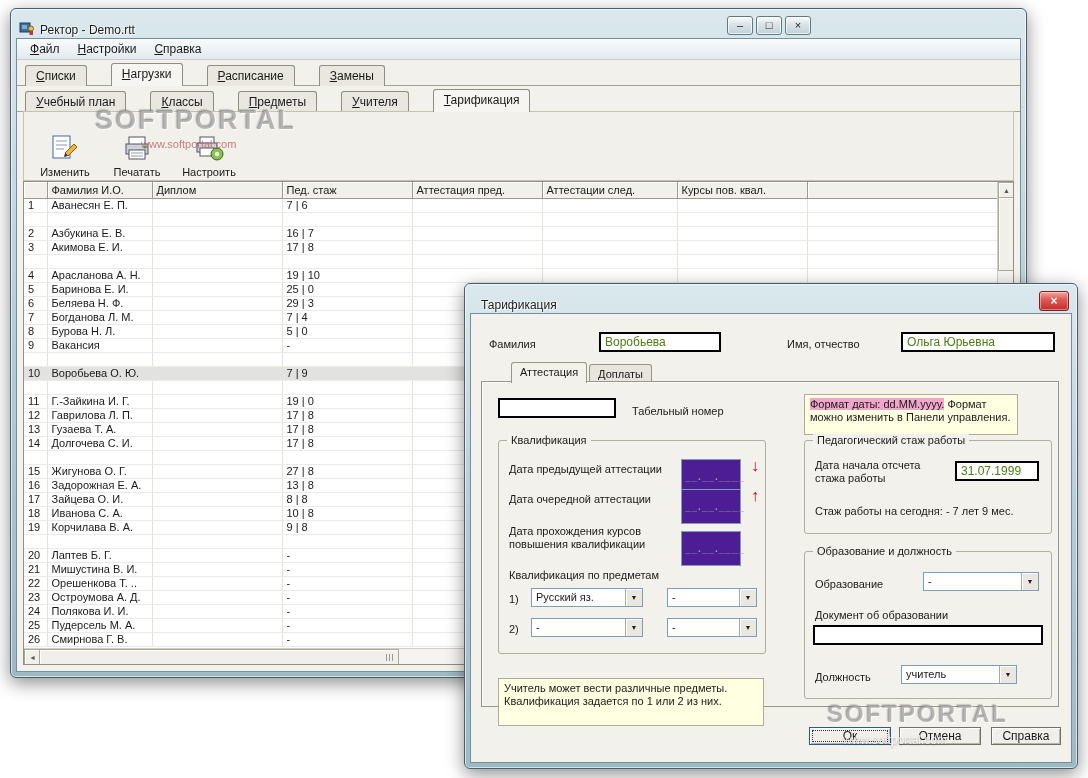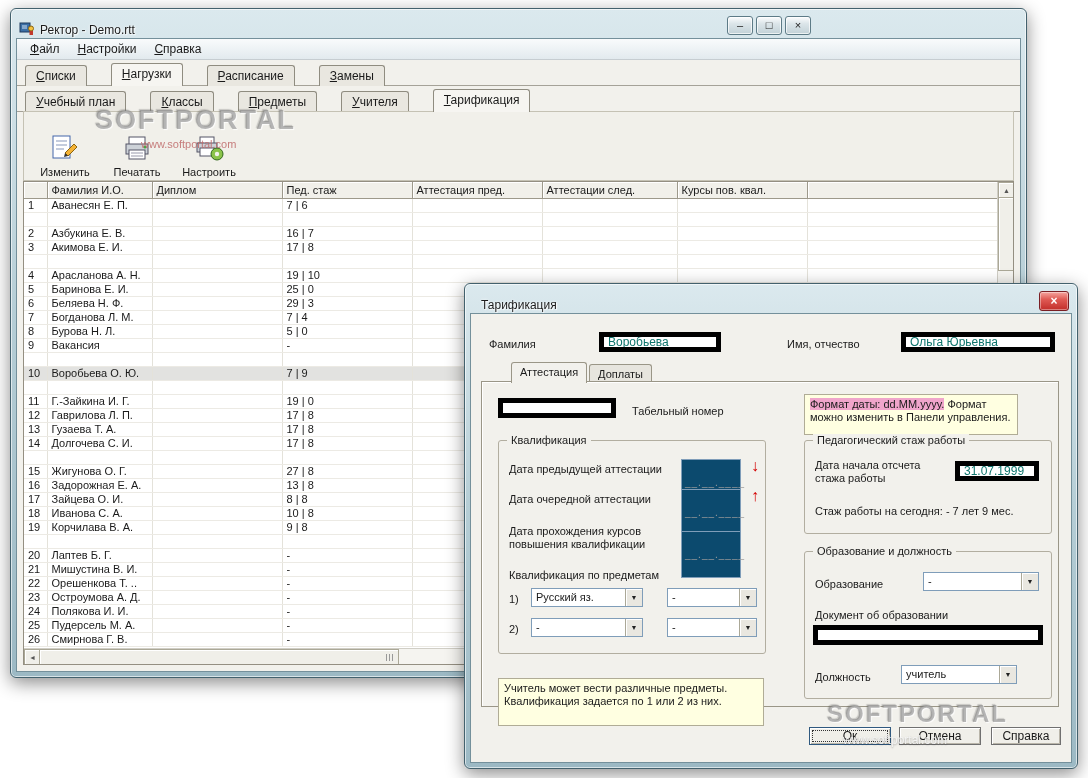--- a/index.html
+++ b/index.html
@@ -64,24 +64,24 @@
   
   .wm-big{position:absolute;font-size:27px;font-weight:bold;letter-spacing:2px;color:rgba(125,125,125,.55);
           text-shadow:1px 1px 1px rgba(255,255,255,.85),-1px -1px 1px rgba(70,70,70,.25);
           pointer-events:none;z-index:20;white-space:nowrap;}
   .wm-small{position:absolute;font-size:11px;color:rgba(190,105,105,.85);pointer-events:none;z-index:20;white-space:nowrap;}
   .wm-light{color:rgba(245,245,245,.92);text-shadow:0 1px 2px rgba(0,0,0,.3);font-size:12px;}
 
   
   .lbl{position:absolute;font-size:11px;white-space:nowrap;}
   .lbl.wrap{white-space:normal;line-height:13px;}
-  .txt{position:absolute;border:5px solid #000000;background:#fff;color:#0f766e;
+  .txt{position:absolute;border:2px solid #000000;background:#fff;color:#4d7c0f;
        font:12px "Liberation Sans",sans-serif;padding:1px 4px;box-sizing:border-box;}
-  .mask{position:absolute;border:1px solid #7f9db9;background:#0c4a6e;color:#9a9a9a;font-size:10px;
-        letter-spacing:1px;padding:17px 3px;box-sizing:border-box;}
+  .mask{position:absolute;border:1px solid #7f9db9;background:#4c1d95;color:#9a9a9a;font-size:10px;
+        letter-spacing:1px;padding:11px 3px;box-sizing:border-box;font-weight:bold;}
   .combo{position:absolute;height:19px;border:1px solid #7f9db9;background:#fff;display:flex;box-sizing:border-box;}
   .combo-val{flex:1;font-size:11px;padding:2px 4px;overflow:hidden;white-space:nowrap;}
   .combo-btn{width:16px;background:#e9e7e0;border-left:1px solid #aba897;display:flex;align-items:center;
              justify-content:center;font-size:7px;color:#222;box-shadow:inset 1px 1px 0 #fff;}
   .group{position:absolute;border:1px solid #b2aea0;border-radius:3px;}
   .legend{position:absolute;top:-7px;left:8px;background:#f2f1ec;padding:0 4px;font-size:11px;white-space:nowrap;}
   .note{position:absolute;background:#ffffe1;border:1px solid #b0ac96;font-size:11px;line-height:13px;
         padding:3px 5px;box-sizing:border-box;}
   .hl{background:#f0a5cb;}
   .red-arrow{position:absolute;color:#d40000;font-size:16px;font-weight:bold;line-height:16px;}

